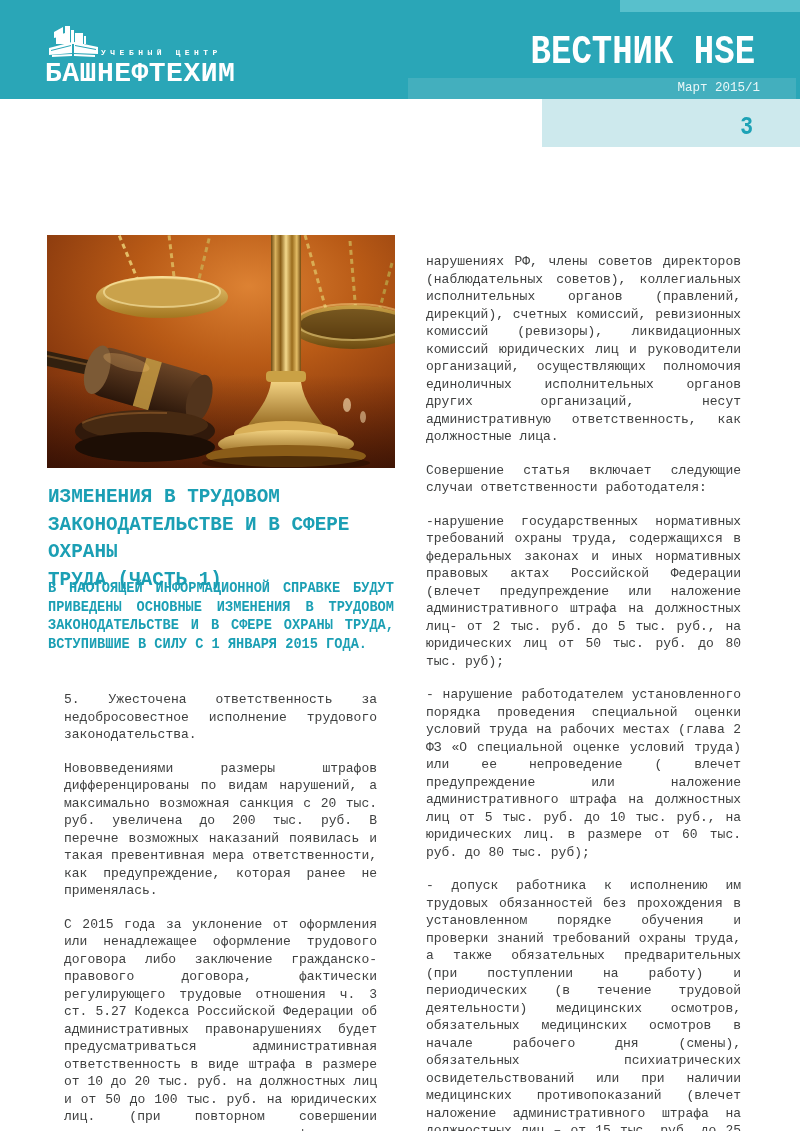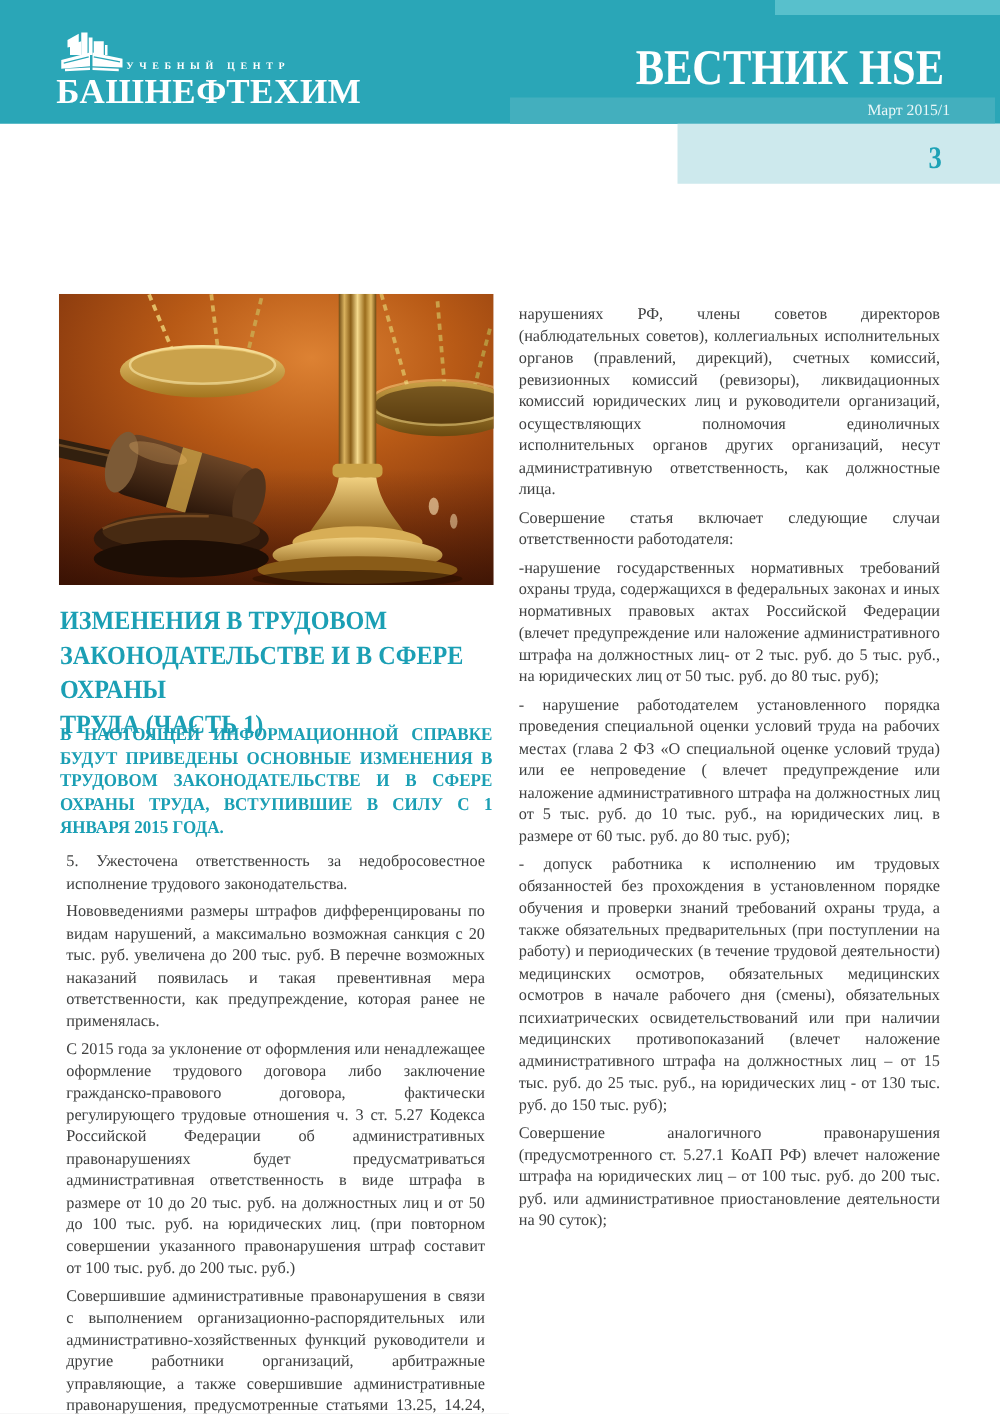--- a/index.html
+++ b/index.html
@@ -1,20 +1,20 @@
 <!DOCTYPE html>
 <html lang="ru"><head>
 <meta charset="utf-8">
 <style>
   * { margin:0; padding:0; box-sizing:border-box; }
   html,body { background:#e9e9e9; }
   .page {
     position:relative; width:800px; height:1131px; margin:0 auto;
     background:#ffffff; overflow:hidden;
-    font-family:Liberation Serif, serif; color:#3f4040;
+    font-family:Liberation Mono, monospace; color:#3f4040;
   }
   
   .header-band { position:absolute; top:0; left:0; width:800px; height:99px; background:#2aa6b7; }
   .header-topstrip { position:absolute; top:0; left:620px; width:180px; height:12px; background:#58c0cc; }
   .logo { position:absolute; top:22px; left:45px; width:220px; height:60px; }
   .logo-icon { position:absolute; top:2px; left:3px; width:52px; height:34px; }
   .logo-top { position:absolute; top:26px; left:56px; font-size:8px; font-weight:bold;
               letter-spacing:4.5px; color:#ffffff; white-space:nowrap; }
   .logo-name { position:absolute; top:36px; left:0; font-size:28px; font-weight:bold;
                letter-spacing:0.5px; color:#ffffff; white-space:nowrap; }
@@ -32,21 +32,21 @@
   
   .photo { position:absolute; top:235px; left:47px; width:348px; height:233px; overflow:hidden; }
   .photo svg { display:block; width:100%; height:100%; }
   .title { position:absolute; top:483px; left:48px; width:380px; color:#1b9fb4;
            font-size:21px; font-weight:bold; line-height:27.5px;
            transform:scaleX(0.92); transform-origin:0 0; }
   .lead  { position:absolute; top:579px; left:48px; width:368px; color:#1b9fb4;
            font-size:14.5px; font-weight:bold; line-height:18.6px; text-align:justify;
            transform:scaleX(0.94); transform-origin:0 0; }
   .col { position:absolute; font-size:13px; line-height:17.5px; text-align:justify; }
-  .col p { margin:5px; }
+  .col p { margin:16px; }
   .col-left  { top:675px; left:48px;  width:345px; }
   .col-right { top:237px; left:410px; width:347px; }
 </style>
 </head>
 <body>
 
 <div class="page">
 
   <div class="header-band">
     <div class="header-topstrip"></div>

